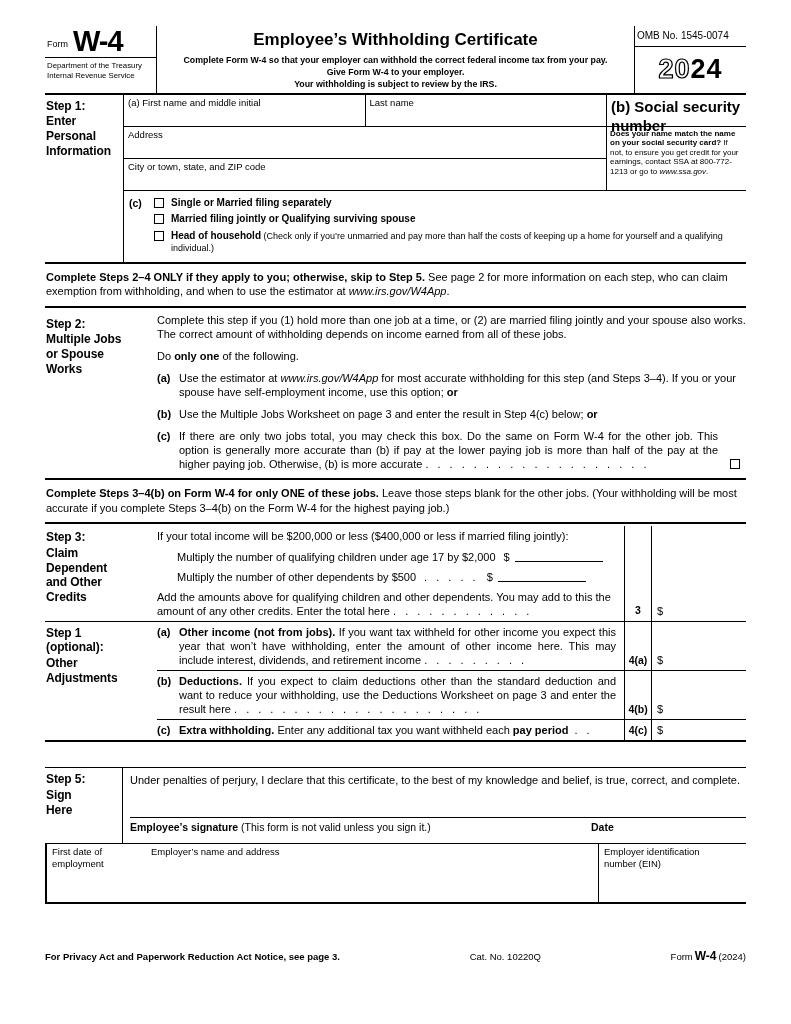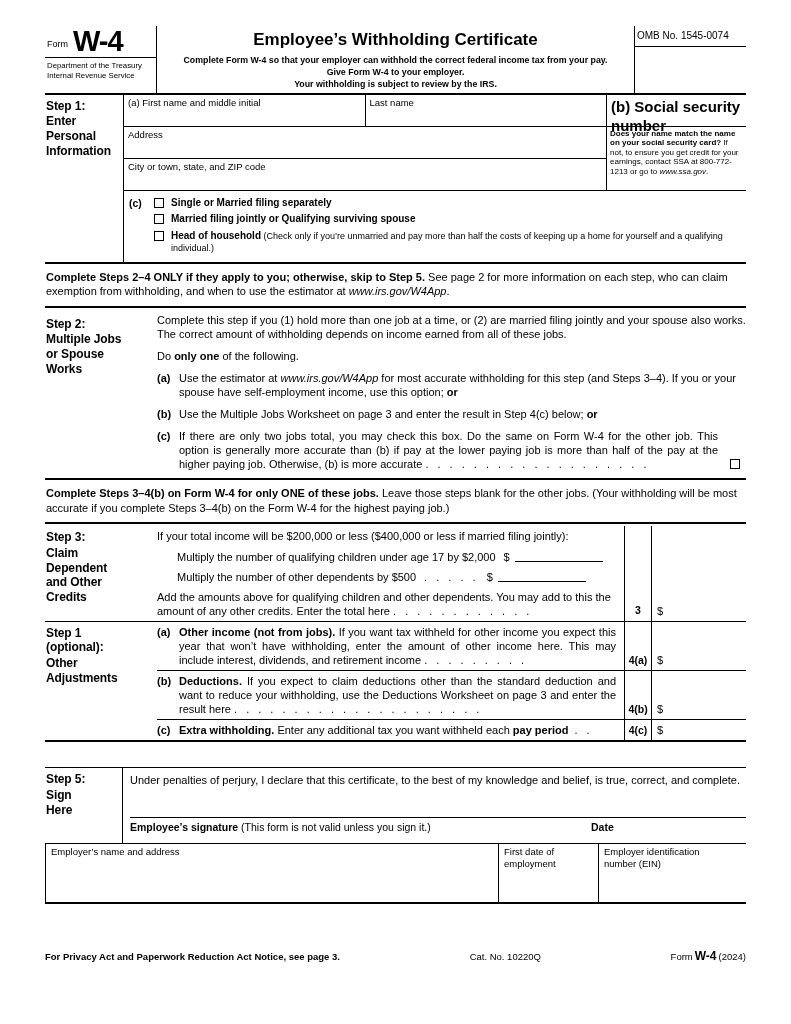--- a/index.html
+++ b/index.html
@@ -126,20 +126,24 @@
 Internal Revenue Service</span>
     </div>
     <div class="hdr-center">
       <div class="hdr-title">Employee’s Withholding Certificate</div>
       <div class="hdr-sub">Complete Form W-4 so that your employer can withhold the correct federal income tax from your pay.</div>
       <div class="hdr-sub">Give Form W-4 to your employer.</div>
       <div class="hdr-sub">Your withholding is subject to review by the IRS.</div>
     </div>
     <div class="hdr-right">
       <div class="omb">OMB No. 1545-0074</div>
+      <div class="year">
+        <span class="year-outline">20</span>
+          <span>24</span>
+      </div>
     </div>
   </div>
 
   <div class="section step1">
     <div class="side">
       <span class="pre">Step 1:</span>
       <span class="pre sub">Enter
 Personal
 Information</span>
     </div>
@@ -341,26 +345,26 @@
         <span class="siglab-left">
           <span class="bold">Employee’s signature</span><span> (This form is not valid unless you sign it.)</span>
         </span>
         <span class="siglab-date">Date</span>
       </div>
     </div>
   </div>
 
   <div class="section emp">
     <div class="emp-cells">
-      <div class="emp-cell emp-name">
-        <span>Employer’s name and address</span>
-      </div>
       <div class="emp-cell emp-date">
         <span class="pre">First date of
 employment</span>
+      </div>
+      <div class="emp-cell emp-name">
+        <span>Employer’s name and address</span>
       </div>
       <div class="emp-cell emp-ein">
         <span class="pre">Employer identification
 number (EIN)</span>
       </div>
     </div>
   </div>
 
   <div class="footer">
     <span class="f-left">For Privacy Act and Paperwork Reduction Act Notice, see page 3.</span>

